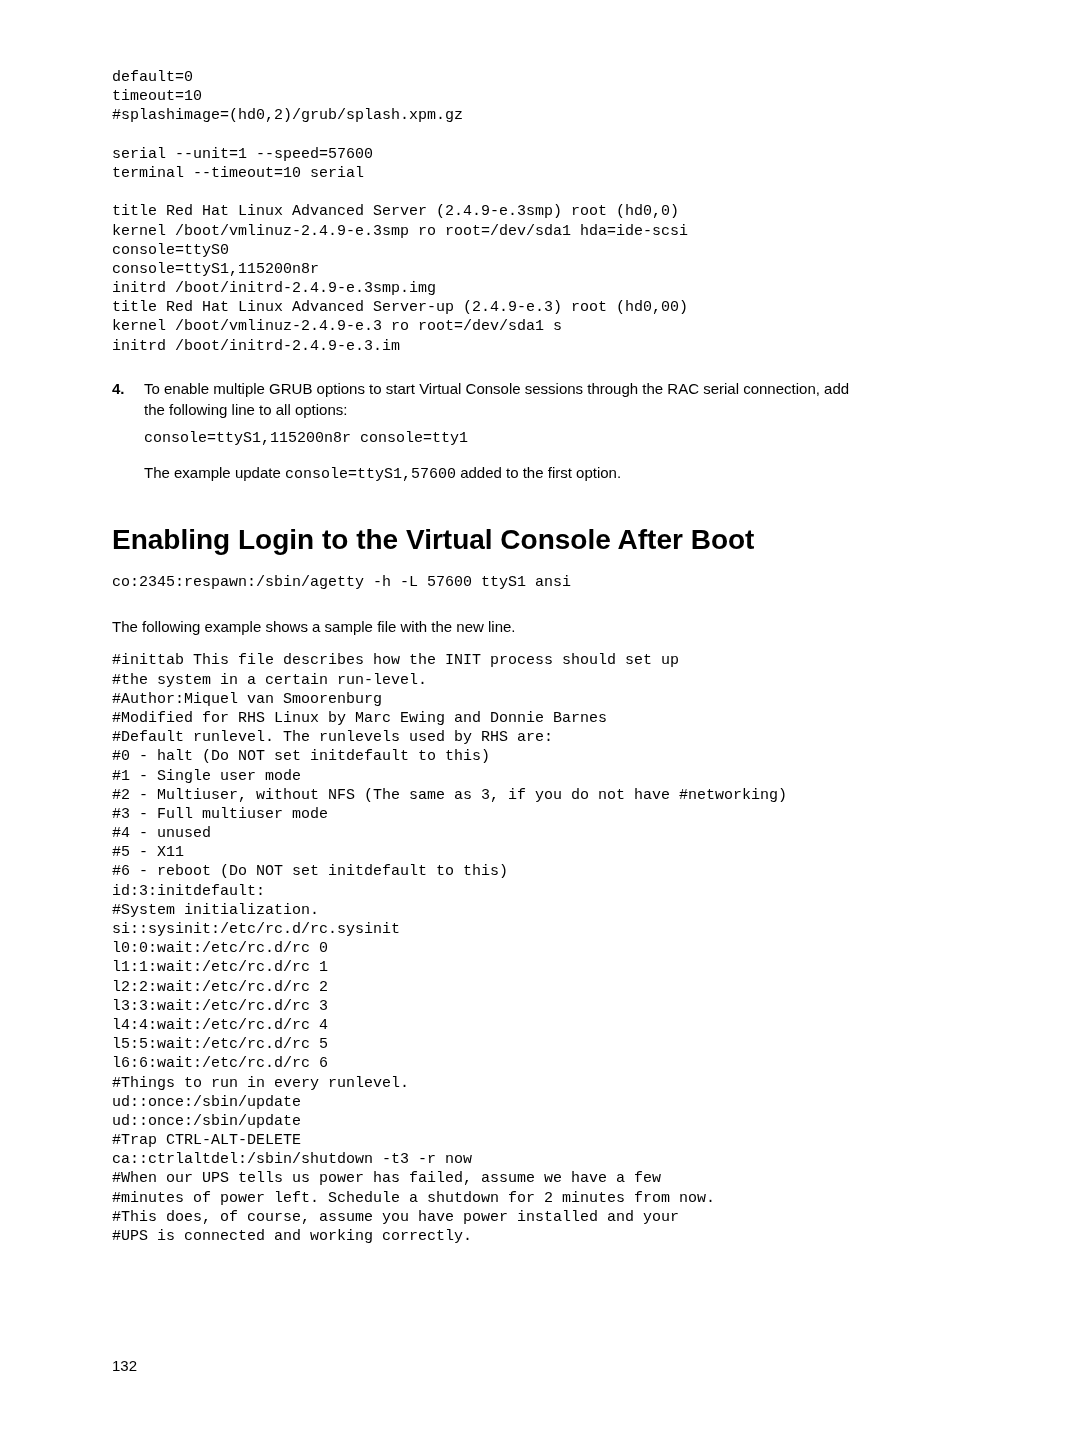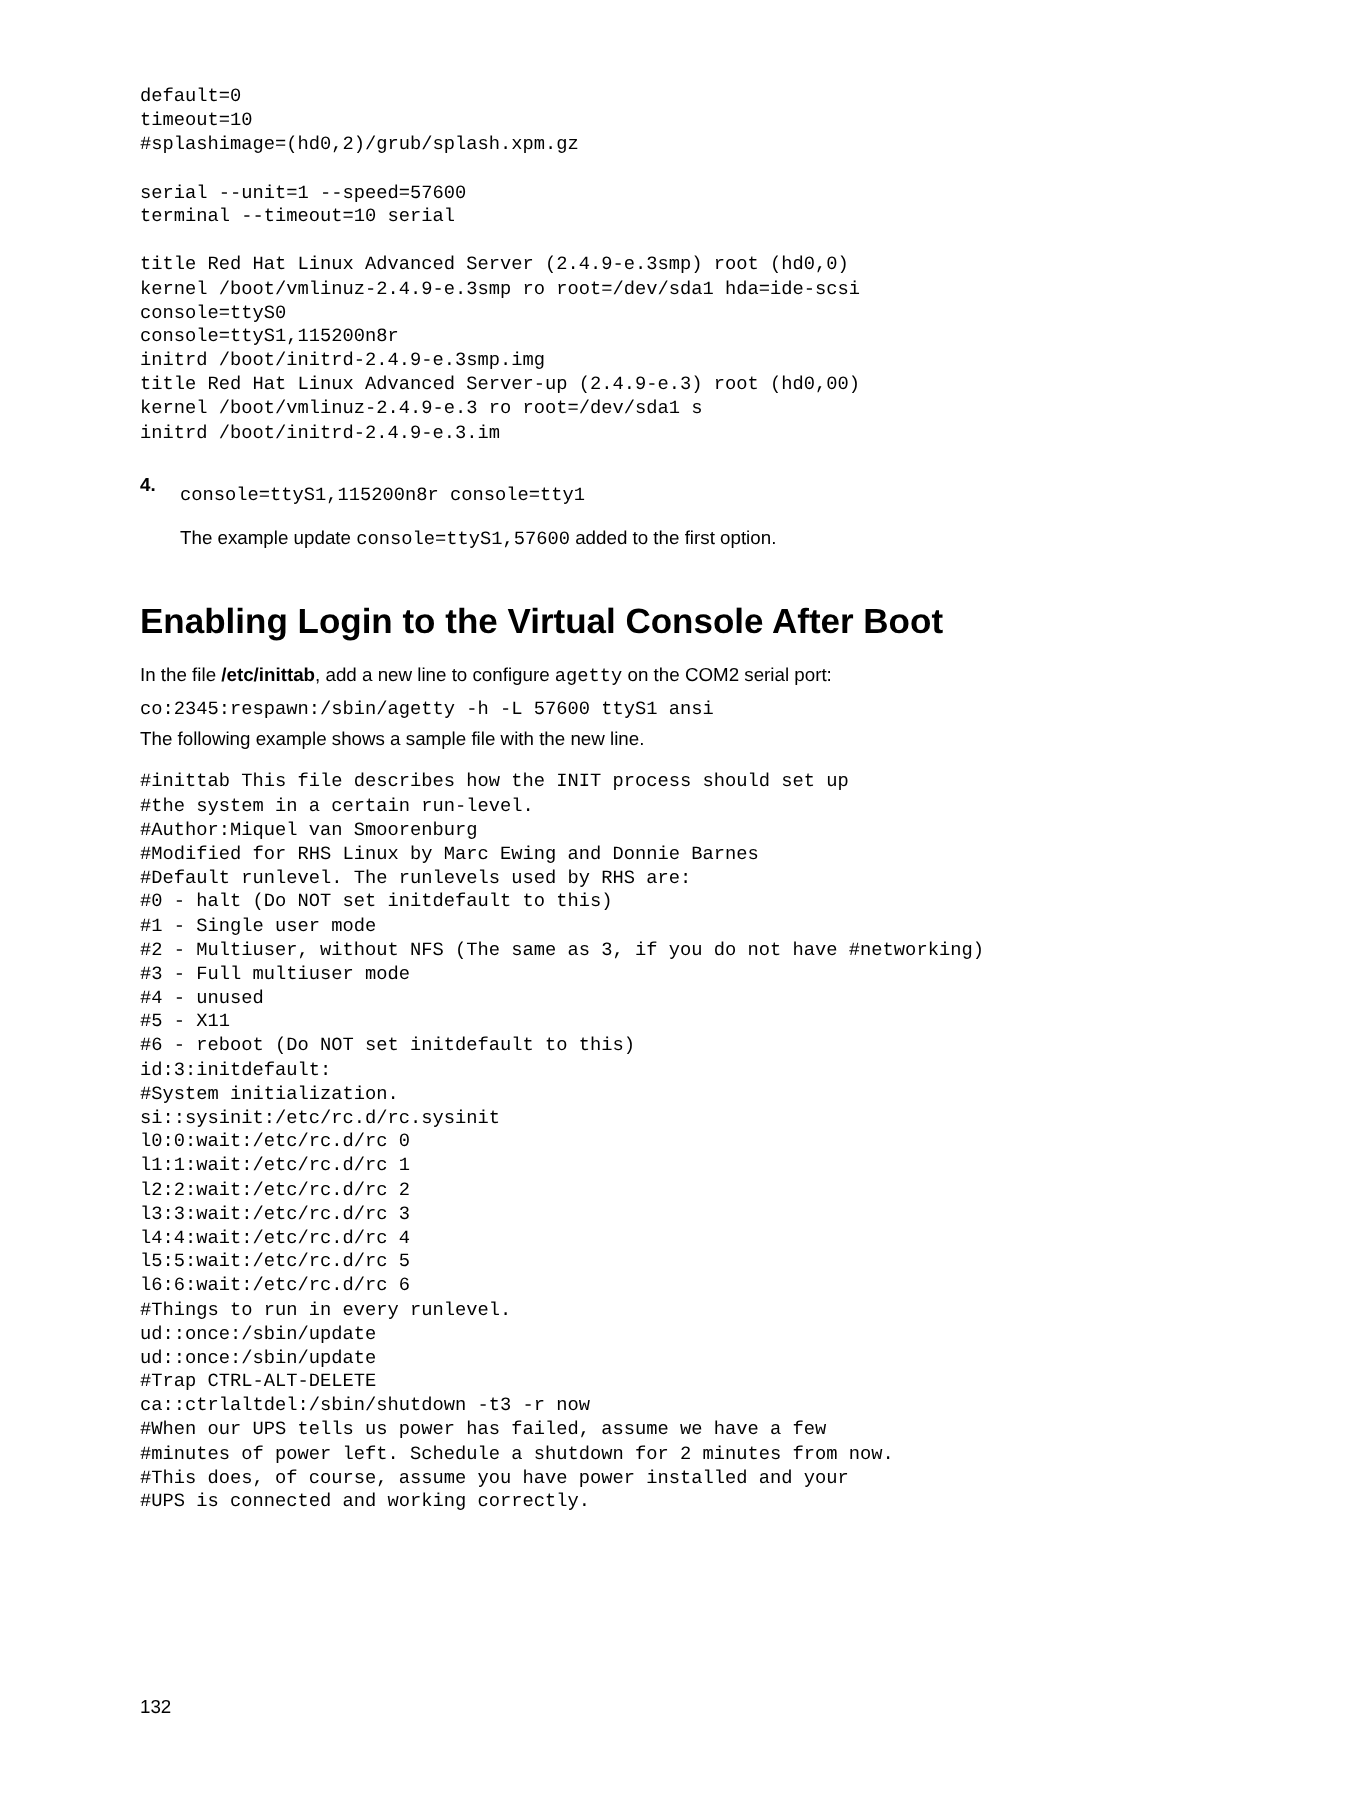--- a/index.html
+++ b/index.html
@@ -91,37 +91,35 @@
 console=ttyS1,115200n8r
 initrd /boot/initrd-2.4.9-e.3smp.img
 title Red Hat Linux Advanced Server-up (2.4.9-e.3) root (hd0,00)
 kernel /boot/vmlinuz-2.4.9-e.3 ro root=/dev/sda1 s
 initrd /boot/initrd-2.4.9-e.3.im</pre>
 
   <ol class="step">
     <li>
       <div class="step-num">4.</div>
       <div class="step-body">
+        <p>To enable multiple GRUB options to start Virtual Console sessions through the RAC serial connection, add the following line to all options:</p>
         <pre class="code">console=ttyS1,115200n8r console=tty1</pre>
         <p style="margin-top:14px;">
           <span>The example update </span><span class="mono">console=ttyS1,57600</span><span> added to the first option.</span>
         </p>
       </div>
     </li>
   </ol>
 
   <h2 class="section">Enabling Login to the Virtual Console After Boot</h2>
 
-  <p class="body">
-    <span>In the file </span><span class="bold">/etc/inittab</span><span>, add a new line to configure </span><span class="mono">agetty</span><span> on the COM2 serial port:</span>
-  </p>
 
   <pre class="code">co:2345:respawn:/sbin/agetty -h -L 57600 ttyS1 ansi</pre>
 
-  <p class="body" style="margin-top:4px; margin-bottom:14px;">The following example shows a sample file with the new line.</p>
+  <p class="body" style="margin-top:24px; margin-bottom:14px;">The following example shows a sample file with the new line.</p>
 
   <pre class="code">#inittab This file describes how the INIT process should set up
 #the system in a certain run-level.
 #Author:Miquel van Smoorenburg
 #Modified for RHS Linux by Marc Ewing and Donnie Barnes
 #Default runlevel. The runlevels used by RHS are:
 #0 - halt (Do NOT set initdefault to this)
 #1 - Single user mode
 #2 - Multiuser, without NFS (The same as 3, if you do not have #networking)
 #3 - Full multiuser mode

